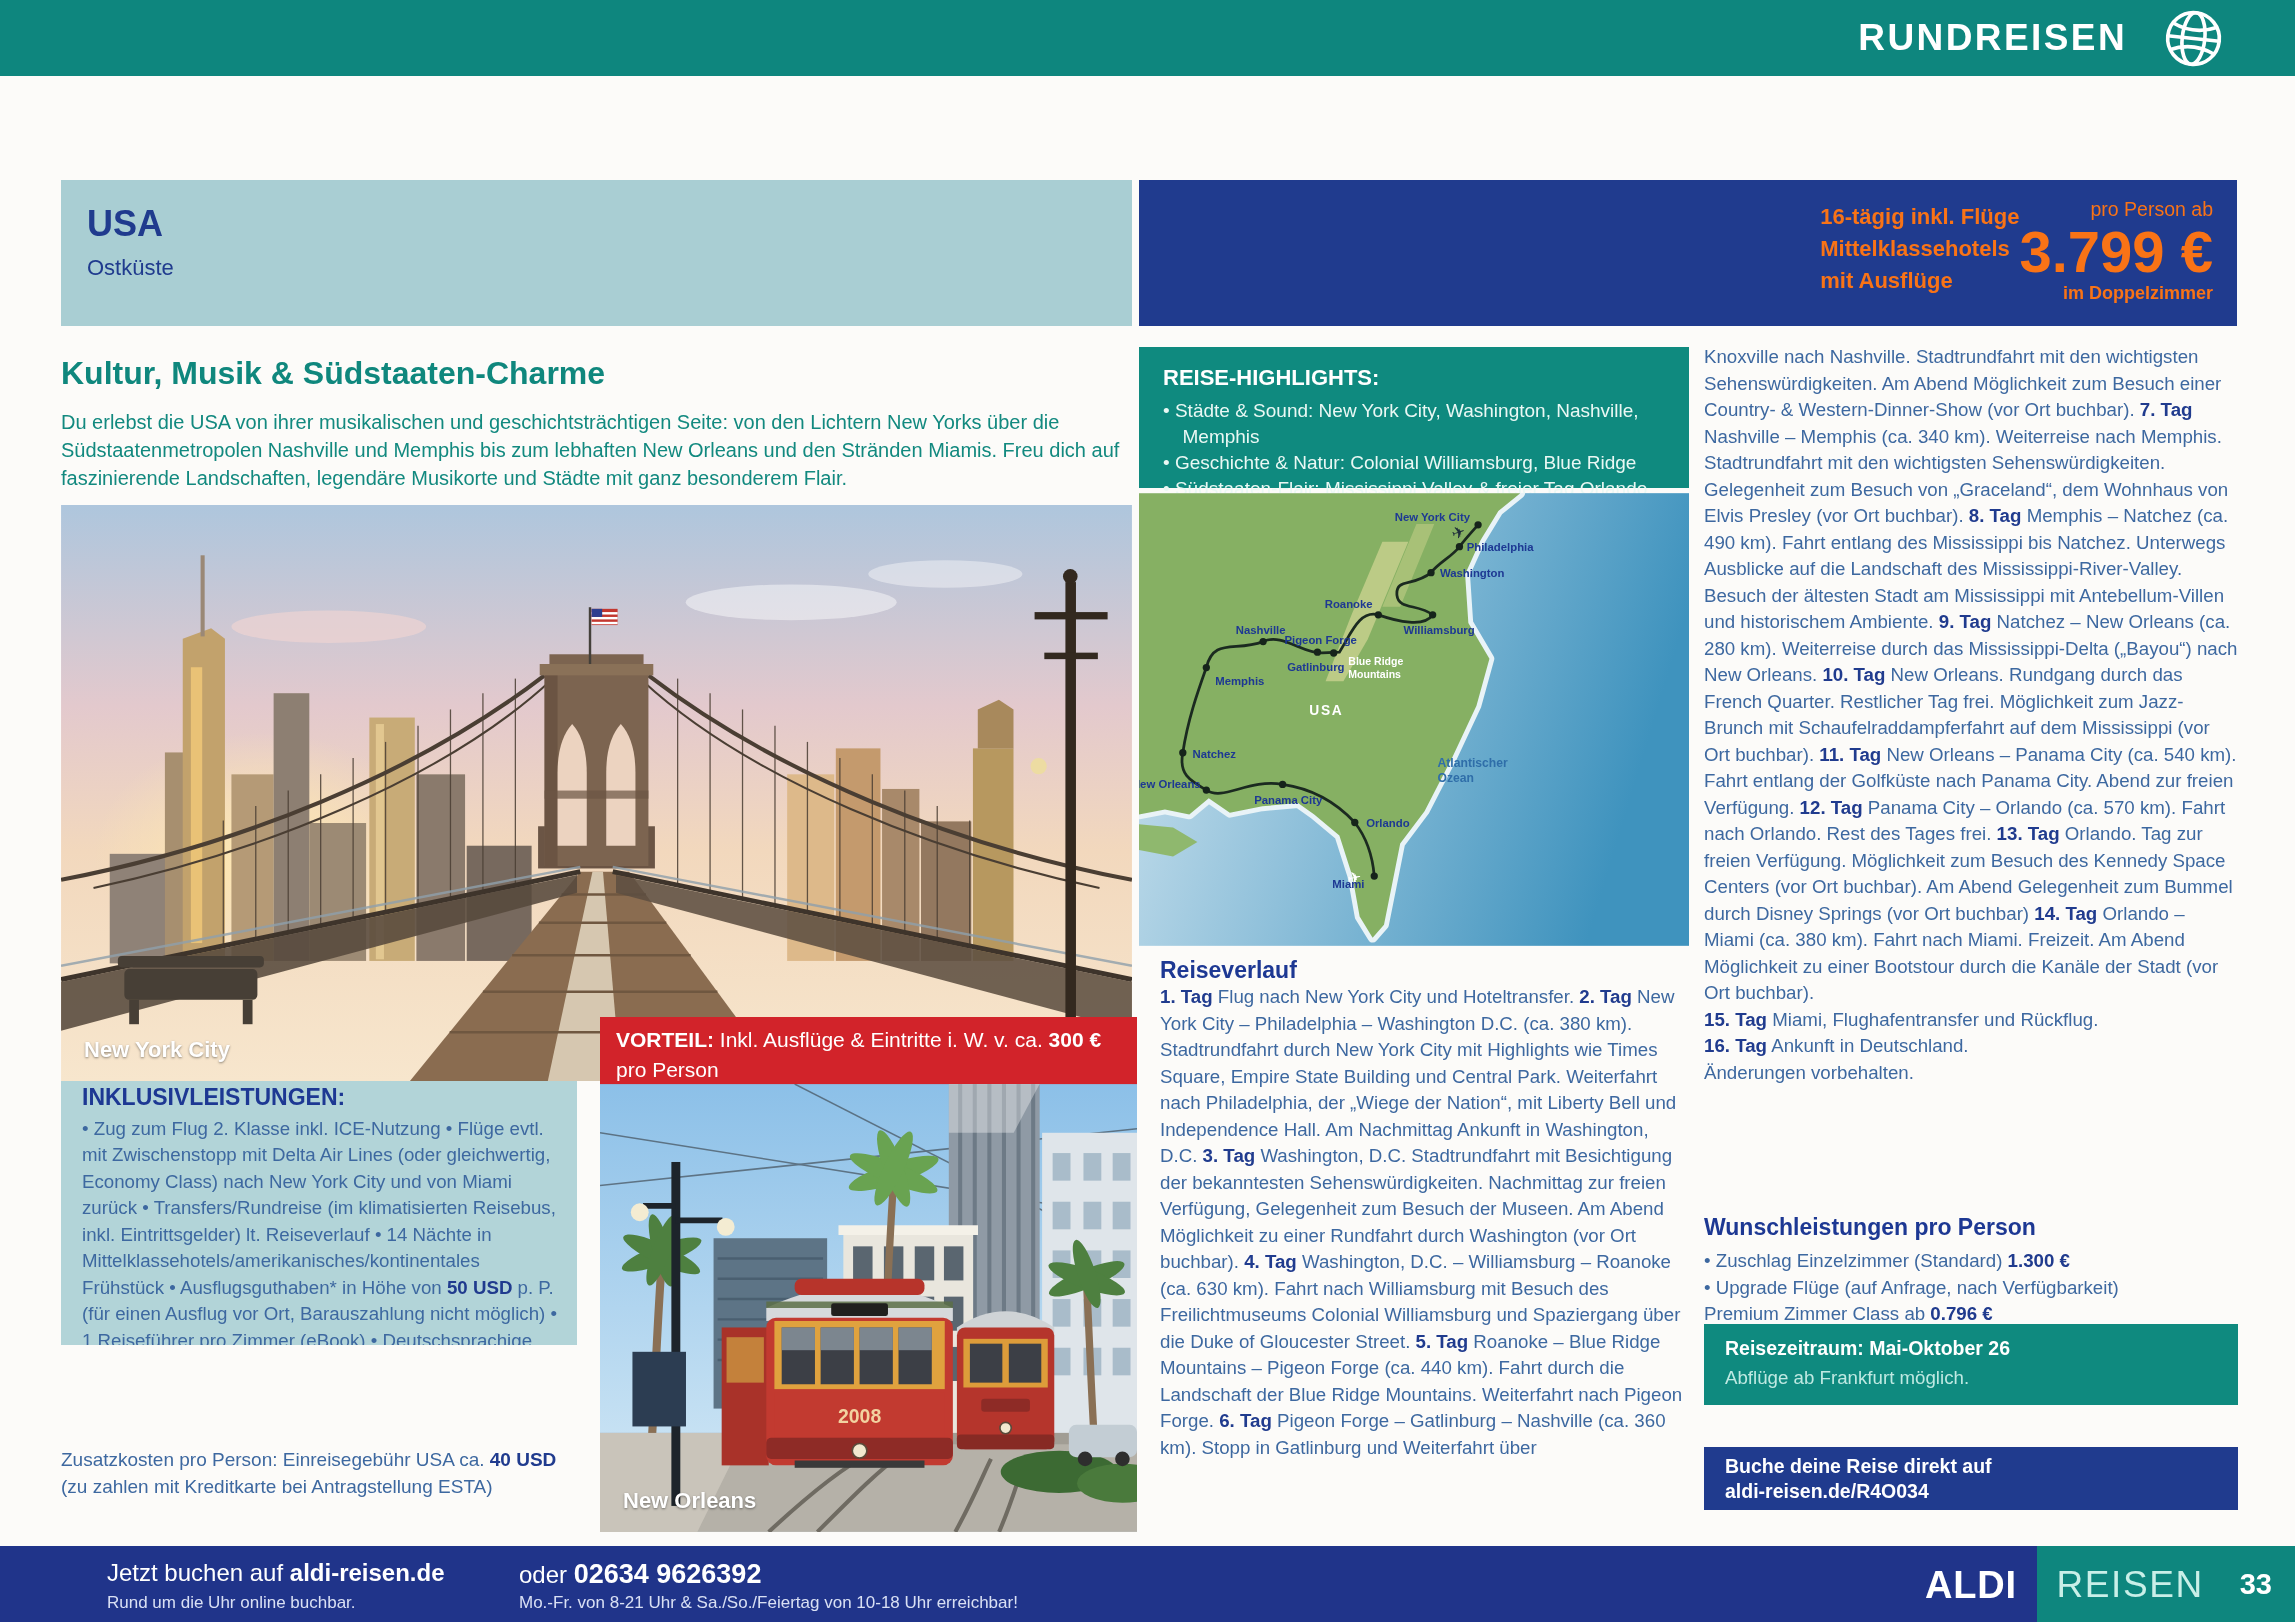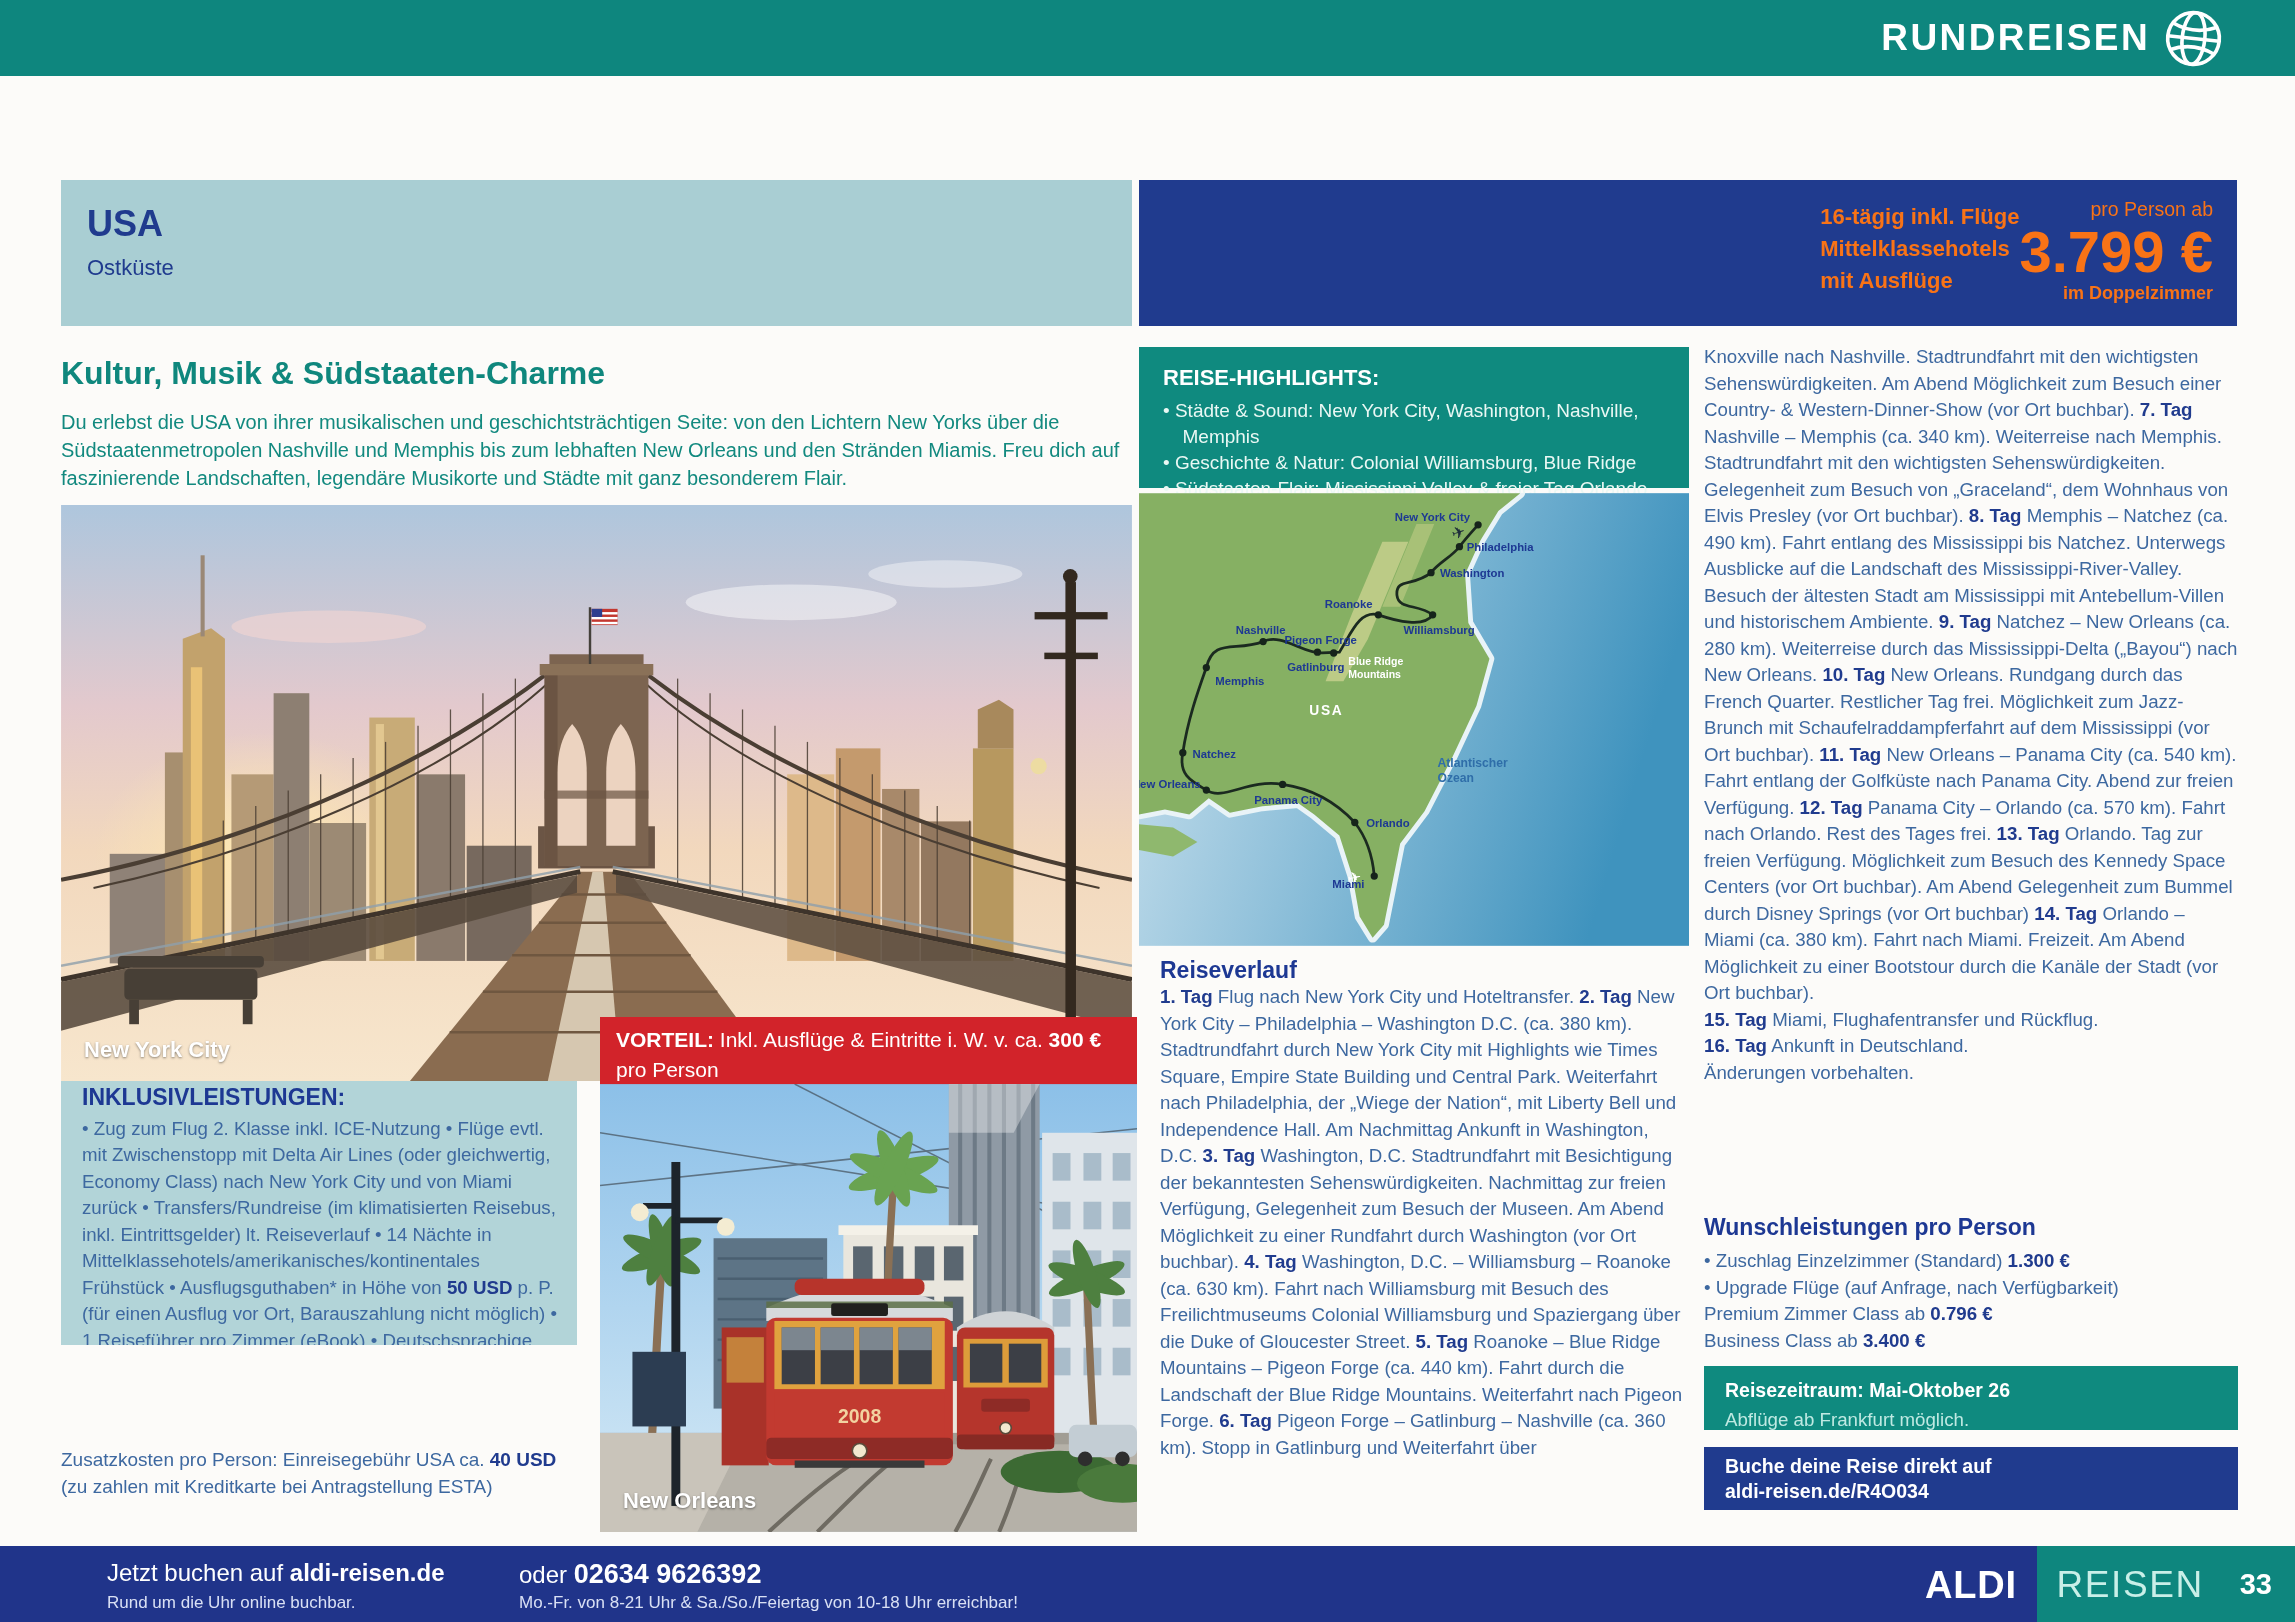--- a/index.html
+++ b/index.html
@@ -5,21 +5,21 @@
   *{box-sizing:border-box;margin:0;padding:0}
   :root{
     --teal:#0E867E; --tealbox:#0F8A7F; --navy:#203B8E; --navytxt:#1D3893;
     --steel:#3D68A0; --light:#A9CED3; --light2:#B2D4D8; --red:#D2232A;
   }
   body{background:#e9e9e9;font-family:"Liberation Sans",sans-serif}
   .page{position:relative;width:2295px;height:1623px;background:#FCFBF9;overflow:hidden}
 
   
   .header{position:absolute;left:0;top:0;width:2295px;height:76px;background:var(--teal);
-    display:flex;align-items:center;justify-content:flex-end;gap:12px;padding-right:70px}
+    display:flex;align-items:center;justify-content:flex-end;gap:35px;padding-right:70px}
   .brand{color:#fff;font-weight:700;font-size:37px;letter-spacing:2.4px}
 
   
   .usa-box{position:absolute;left:61px;top:180px;width:1071px;height:146px;background:var(--light);padding:23px 0 0 26px}
   .usa-box .country{color:var(--navy);font-weight:700;font-size:36px}
   .usa-box .region{color:var(--navy);font-weight:400;font-size:22px;margin-top:9.7px}
   .offer-box{position:absolute;left:1139px;top:180px;width:1098px;height:146px;background:var(--navy);color:#f97316;
     display:flex;justify-content:flex-end;padding:21px 24px 0 26px}
   .offer-lines div{font-weight:700;font-size:22px;line-height:32px}
   .price-block{text-align:right;margin-top:-3.2px}
@@ -65,21 +65,21 @@
 
   
   .mid-col{position:absolute;left:1160px;top:957px;width:527px}
   .mid-col h3, .wishes-head{color:var(--navytxt);font-weight:700;font-size:23px}
   .mid-col .body-copy{margin-top:0}
   .right-col{position:absolute;left:1704px;top:344px;width:534px}
   .wishes-head{position:absolute;left:1704px;top:1214px}
   .wishes-body{position:absolute;left:1704px;top:1248px;width:534px}
 
   
-  .period-box{position:absolute;left:1704px;top:1366px;width:534px;height:64px;background:var(--tealbox);padding:13px 21px 0 21px}
+  .period-box{position:absolute;left:1704px;top:1324px;width:534px;height:81px;background:var(--tealbox);padding:13px 21px 0 21px}
   .period-box .l1{color:#fff;font-weight:700;font-size:19.5px}
   .period-box .l2{color:#BFE9E2;font-size:18.7px;margin-top:6.5px}
   .booking-box{position:absolute;left:1704px;top:1447px;width:534px;height:63px;background:var(--navy);padding:7.3px 21px 0 21px}
   .booking-box div{color:#fff;font-weight:700;font-size:19.5px;line-height:25px}
 
   
   .footer{position:absolute;left:0;top:1546px;width:2295px;height:77px;background:#20348A;color:#fff}
   .f-main{position:absolute;top:13px;font-size:24px}
   .f-main b{font-weight:700}
   .f-sub{position:absolute;top:47px;font-size:17px;color:#D9E0F4}

